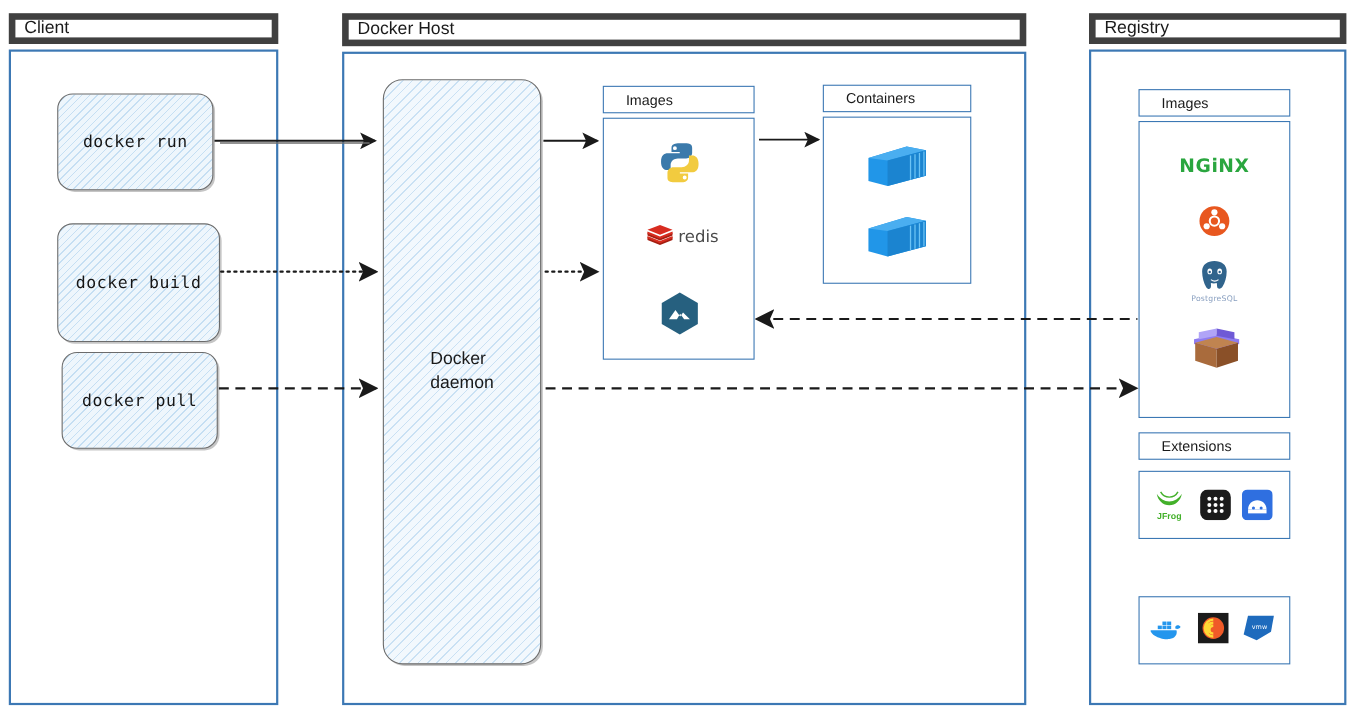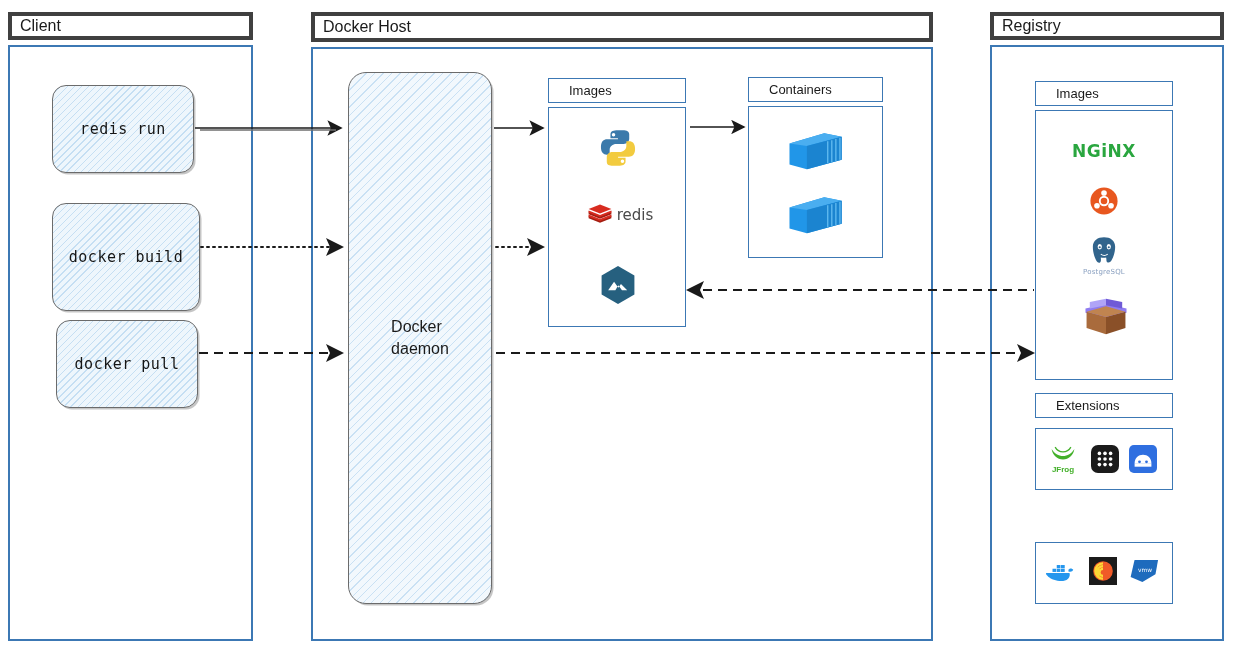--- a/index.html
+++ b/index.html
@@ -10,21 +10,21 @@
     position:relative;
     overflow:hidden;
   }
   .canvas{position:absolute;left:0;top:0;width:1233px;height:651px;}
 
   
   .abs{position:absolute;box-sizing:border-box;}
 
   
   .zone-header{
-    border:4px solid #404040;
+    border:6px solid #404040;
     background:#ffffff;
     display:flex;align-items:center;
     padding-left:8px;
     font-size:16px;color:#1a1a1a;
   }
   
   .zone-body{
     border:2px solid #3c78b4;
     background:#ffffff;
   }
@@ -98,21 +98,21 @@
 <body>
 
 <div class="canvas">
 
   <div class="abs zone-header" style="left:8px;top:12px;width:245px;height:28px;">
     <span>Client</span>
   </div>
   <div class="abs zone-body" style="left:8px;top:45px;width:245px;height:596px;"></div>
 
   <div class="abs cmd-box" style="left:52px;top:85px;width:142px;height:88px;">
-    <span>redis run</span>
+    <span>docker run</span>
   </div>
   <div class="abs cmd-box" style="left:52px;top:203px;width:148px;height:108px;">
     <span>docker build</span>
   </div>
   <div class="abs zone-header" style="left:311px;top:12px;width:622px;height:30px;">
     <span>Docker Host</span>
   </div>
 
   <div class="abs cmd-box" style="left:56px;top:320px;width:142px;height:88px;">
     <span>docker pull</span>

